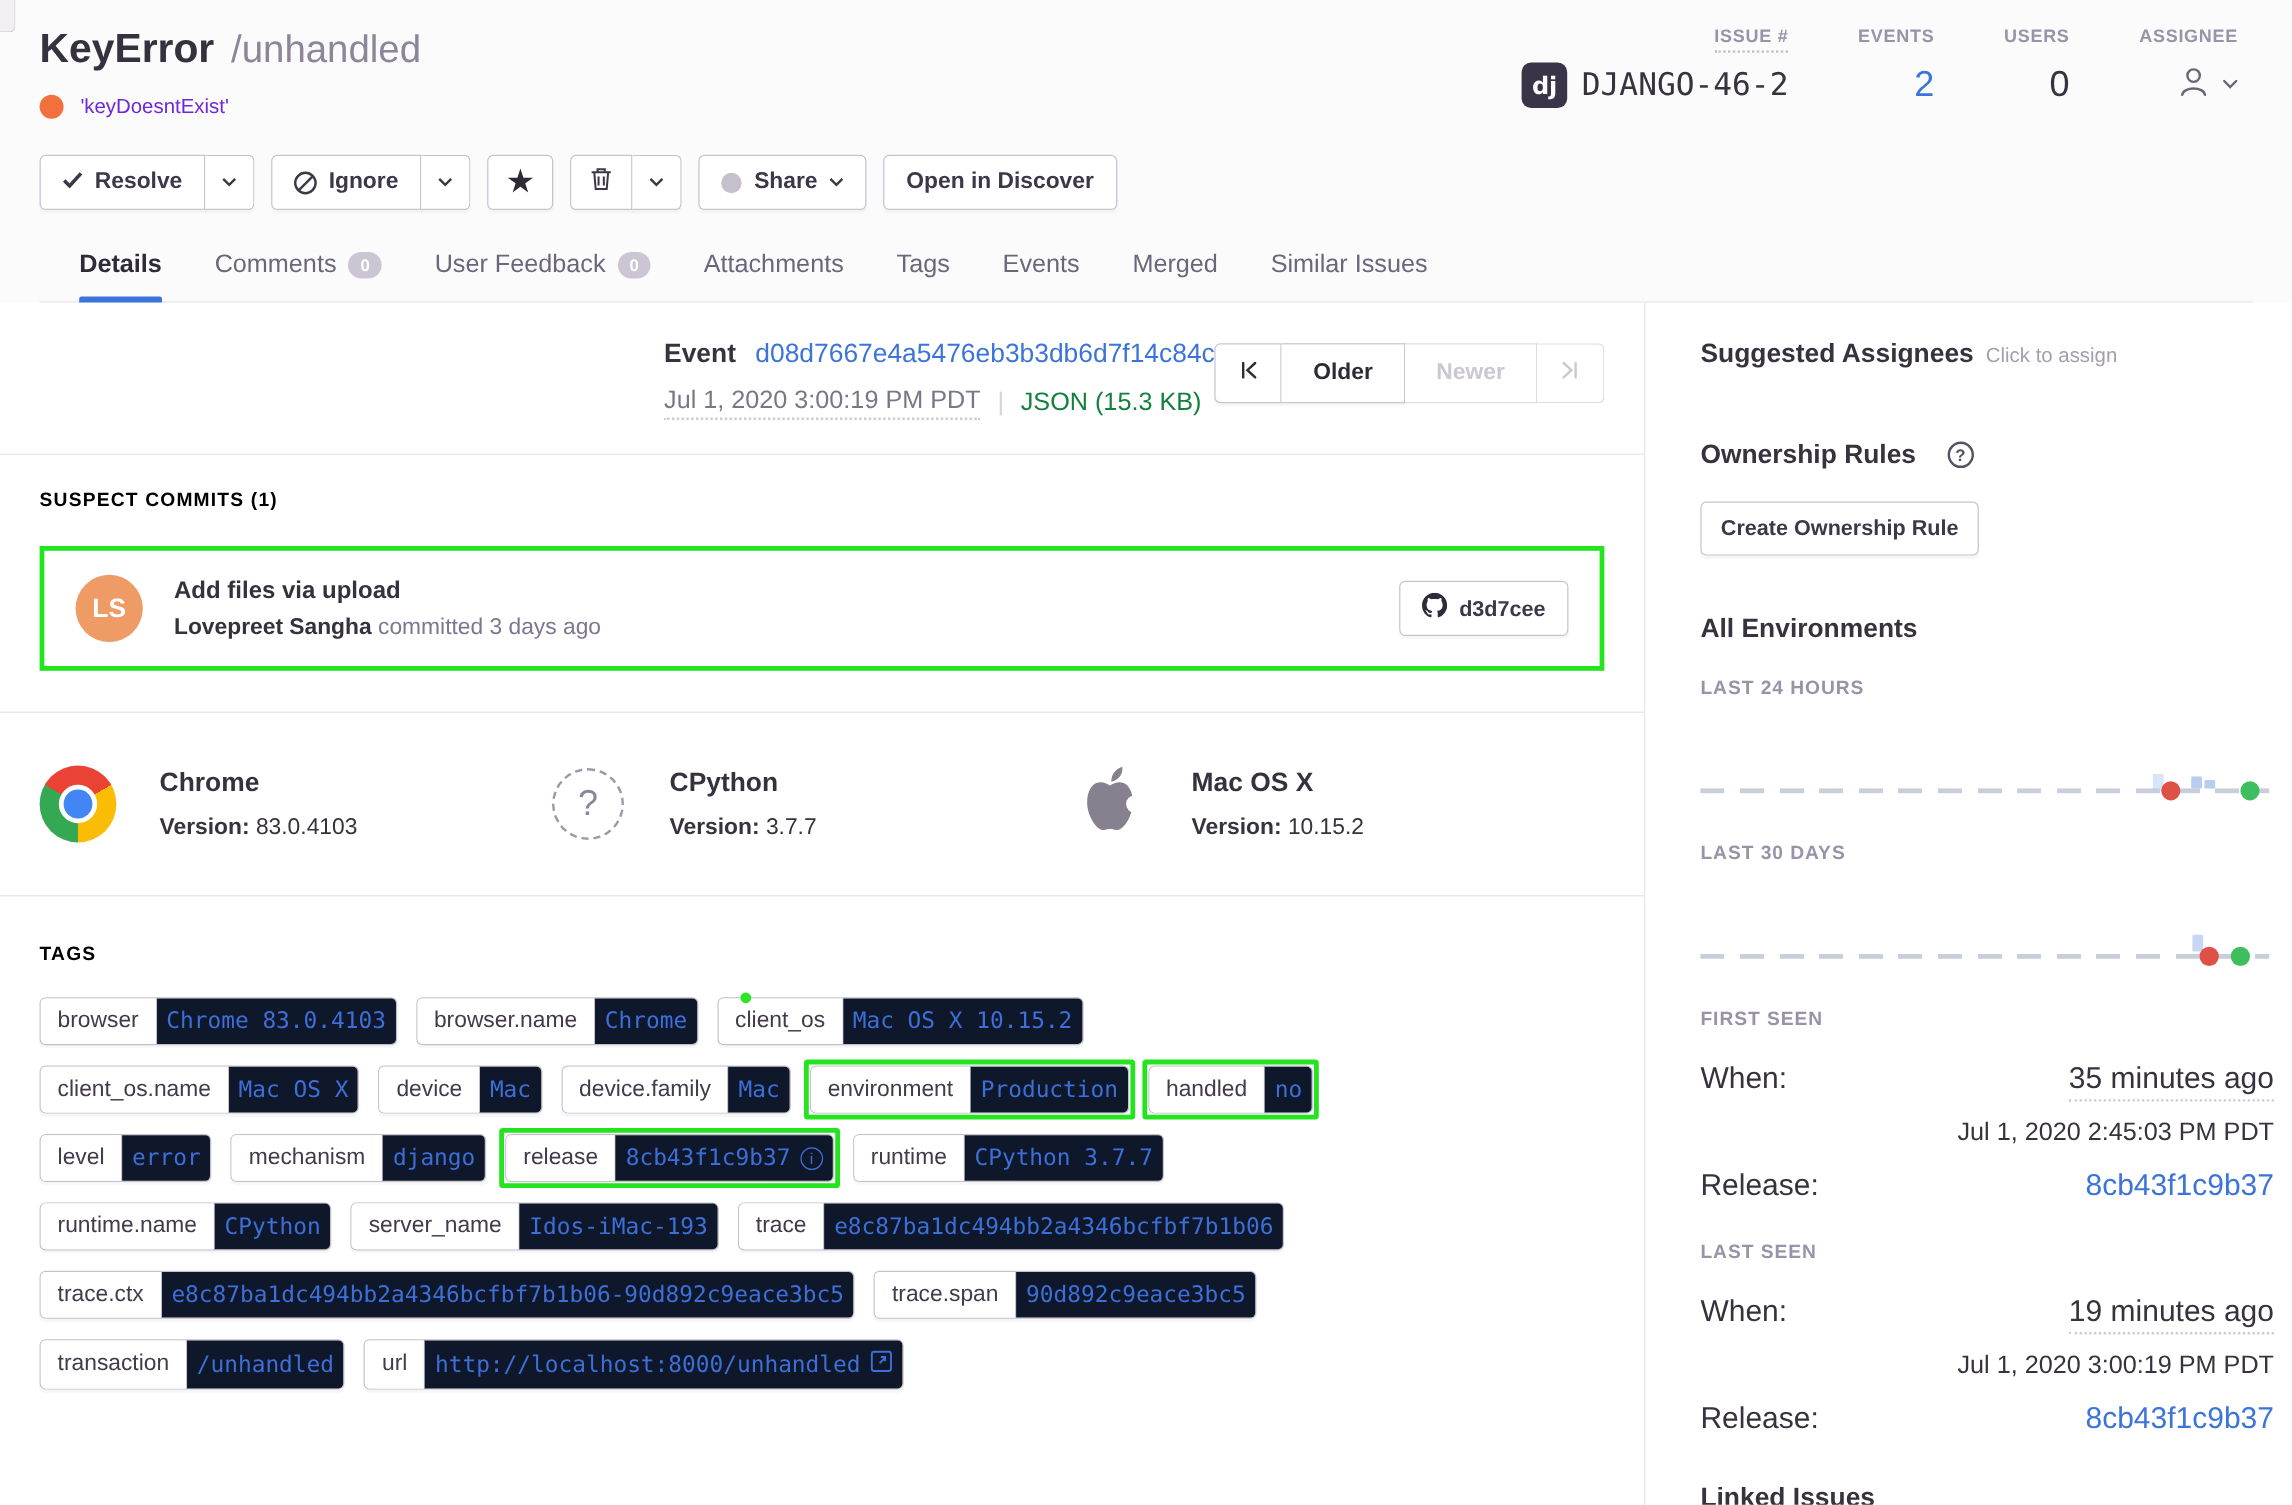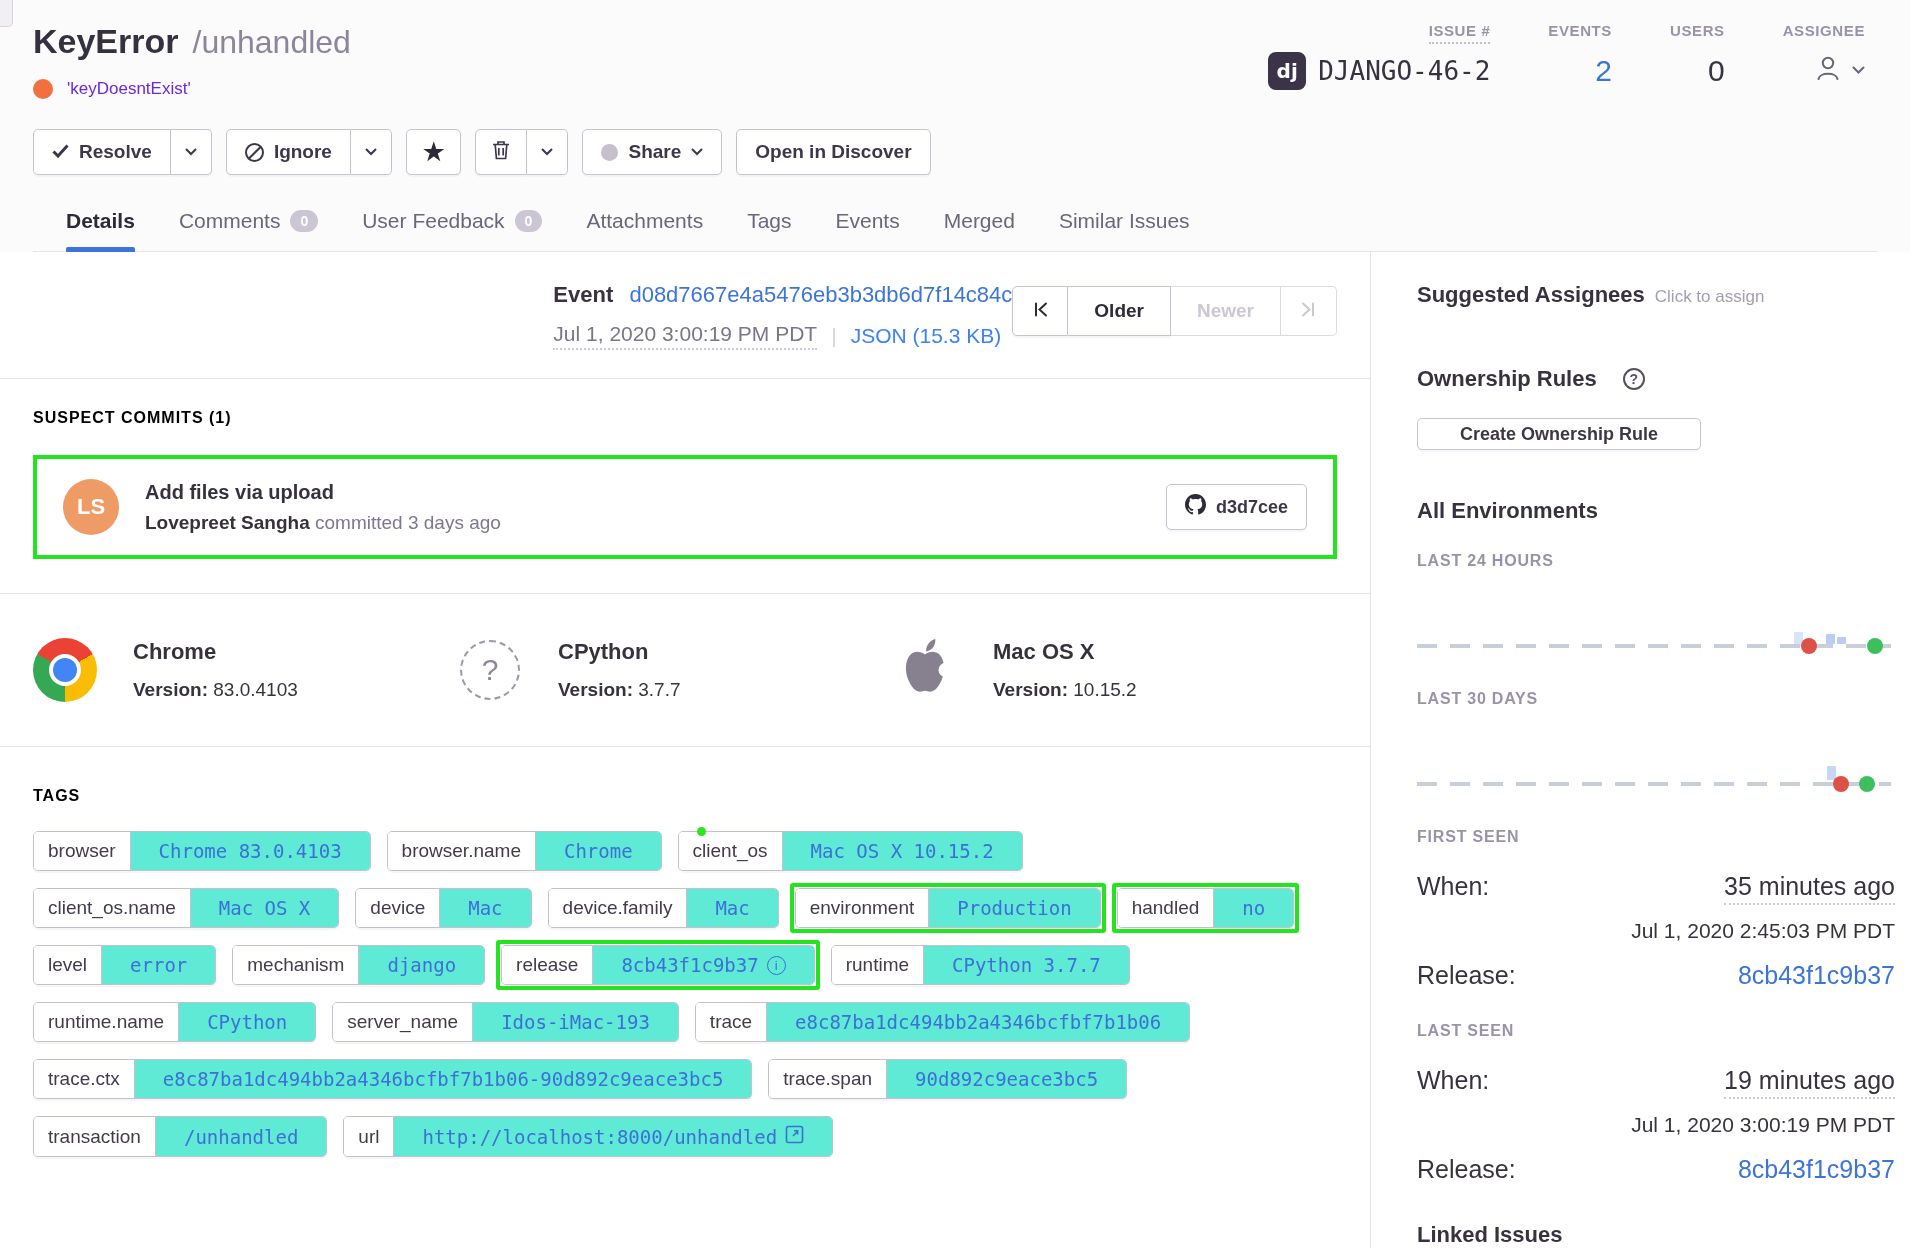--- a/index.html
+++ b/index.html
@@ -54,21 +54,21 @@
   .hairline { border-bottom:1px solid #e6e3ea; }
 
   
   .event-block { display:flex; justify-content:flex-end; align-items:flex-start; padding:30px 33px 28px 33px; }
   .event-title { font-size:22px; }
   .event-title .lbl { font-weight:700; color:#37323e; }
   .event-title .id { color:#3c74d9; margin-left:10px; }
   .event-meta { margin-top:14px; font-size:21px; display:flex; align-items:center; gap:14px; }
   .event-ts { color:#7c7589; border-bottom:2px dotted #cfcad7; padding-bottom:2px; }
   .meta-sep { color:#d6d2dc; }
-  .json-link { color:#3b82f6; cursor:pointer; }
+  .json-link { color:#15803d; cursor:pointer; }
   .pager { display:flex; margin-top:4px; }
   .pager .pg { height:50px; display:flex; align-items:center; justify-content:center; background:#fff; border:1px solid #c8c3cf; font-size:19px; font-weight:700; color:#2f2a38; cursor:pointer; box-shadow:0 2px 1px rgba(45,35,60,.04); }
   .pager .pg + .pg { border-left:none; }
   .pager .pg:first-child { border-radius:5px 0 0 5px; width:56px; }
   .pager .pg:last-child { border-radius:0 5px 5px 0; width:56px; }
   .pager .pg.txt { padding:0 26px; }
   .pager .pg.disabled { color:#ccc7d3; border-color:#dedae4; box-shadow:none; cursor:default; }
 
   
   .commits-block { padding:30px 33px 34px 33px; }
@@ -96,32 +96,32 @@
   .chrome-white { width:32px; height:32px; background:#fff; border-radius:50%; display:flex; align-items:center; justify-content:center; }
   .chrome-blue { width:24px; height:24px; background:#4285f4; border-radius:50%; }
   .unknown-circle { width:60px; height:60px; border:2px dashed #9d97a8; border-radius:50%; display:flex; align-items:center; justify-content:center; font-size:30px; color:#8d8698; }
 
   
   .tags-block { padding:40px 33px 40px 33px; }
   .tag-rows { margin-top:26px; display:flex; flex-direction:column; gap:17px; }
   .tag-row { display:flex; gap:16px; }
   .pill { position:relative; display:flex; align-items:stretch; border:1px solid #c5c0cd; border-radius:5px; overflow:visible; background:#fff; box-shadow:0 2px 1px rgba(45,35,60,.04); cursor:pointer; }
   .pill-key { display:flex; align-items:center; padding:8px 14px; font-size:19px; color:#433a4b; border-radius:4px 0 0 4px; background:#fff; }
-  .pill-val { display:flex; align-items:center; gap:8px; padding:8px 28px; font-size:19px; font-family:"DejaVu Sans Mono", monospace; color:#3d6fd8; background:#5eead4; border-left:1px solid #c5c0cd; border-radius:0 4px 4px 0; white-space:nowrap; }
+  .pill-val { display:flex; align-items:center; gap:8px; padding:8px 8px; font-size:19px; font-family:"DejaVu Sans Mono", monospace; color:#3d6fd8; background:#0f172a; border-left:1px solid #c5c0cd; border-radius:0 4px 4px 0; white-space:nowrap; }
   .pill.annot::after { content:""; position:absolute; left:-6px; top:-6px; right:-6px; bottom:-6px; border:4px solid #24e41f; border-radius:3px; pointer-events:none; }
   .marker-dot { position:absolute; top:-5px; left:18px; width:9px; height:9px; border-radius:50%; background:#2ce522; }
   .info-i { width:19px; height:19px; border:1.5px solid #3d6fd8; border-radius:50%; display:inline-flex; align-items:center; justify-content:center; font-size:13px; font-family:"Liberation Sans",sans-serif; font-style:normal; color:#3d6fd8; }
 
   
   .sb-heading { font-size:22px; font-weight:700; color:#37323e; }
   .sb-hint { font-size:17px; color:#a49dae; font-weight:400; margin-left:10px; }
   .sa-row { display:flex; align-items:baseline; }
   .own-row { display:flex; align-items:center; gap:26px; margin-top:58px; }
   .q-circle { width:22px; height:22px; border:2px solid #57505f; border-radius:50%; display:flex; align-items:center; justify-content:center; font-size:14px; font-weight:700; color:#57505f; }
-  .sb-btn { margin-top:26px; background:#fff; border:1px solid #c8c3cf; border-radius:5px; height:32px; padding:0 42px; font-size:18px; font-weight:700; color:#3d3748; cursor:pointer; box-shadow:0 2px 1px rgba(45,35,60,.04); font-family:"Liberation Sans",sans-serif; }
+  .sb-btn { margin-top:26px; background:#fff; border:1px solid #c8c3cf; border-radius:5px; height:45px; padding:0 16px; font-size:18px; font-weight:700; color:#3d3748; cursor:pointer; box-shadow:0 2px 1px rgba(45,35,60,.04); font-family:"Liberation Sans",sans-serif; }
   .env-heading { margin-top:48px; }
   .sb-sub { margin-top:28px; font-size:16px; font-weight:700; letter-spacing:.8px; color:#9a93a8; }
   .spark { position:relative; height:92px; margin-right:4px; }
   .spark-line { position:absolute; left:0; right:0; bottom:14px; height:4px; background:repeating-linear-gradient(90deg,#c9cedb 0 20px, transparent 20px 33px); }
   .spark .bar { position:absolute; background:#b9cdf0; width:9px; border-radius:1px; }
   .dot14 { position:absolute; width:16px; height:16px; border-radius:50%; bottom:8px; }
   .dot-red { background:#dd5146; }
   .dot-green { background:#3cbf5c; }
 
   .seen-rows { margin-top:26px; display:flex; flex-direction:column; }

